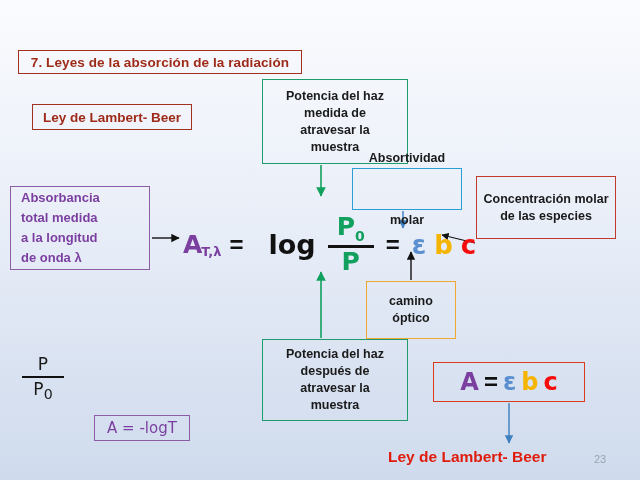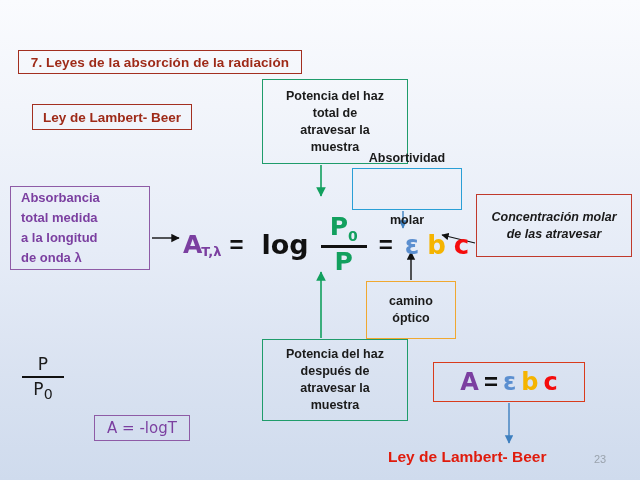--- a/index.html
+++ b/index.html
@@ -68,27 +68,26 @@
     border: 1.5px solid #2a9fd6;
     color: #1a1a1a;
     font-weight: bold;
     font-size: 12.5px;
     line-height: 17px;
     gap: 45px;
   }
 
   
   #conc-box {
-    left: 476px; top: 194px; width: 156px; height: 63px;
+    left: 476px; top: 176px; width: 140px; height: 63px;
     border: 1.5px solid #c0392b;
     color: #1a1a1a;
     font-weight: bold;
     font-size: 12.5px;
     line-height: 17px;
-    font-style: italic;
   }
 
   
   #camino-box {
     left: 366px; top: 281px; width: 90px; height: 58px;
     border: 1.5px solid #f0a830;
     color: #1a1a1a;
     font-weight: bold;
     font-size: 12.5px;
     line-height: 17px;
@@ -141,21 +140,21 @@
     line-height: 1;
   }
   #a-sub {
     font-size: 13px; color: #7b3fa0;
     font-family: "DejaVu Sans", sans-serif;
     vertical-align: sub;
     position: relative; top: 7px; left: -1px;
   }
   #eq1 { font-size: 24px; color: #111; margin-left: 7px; }
   #logtxt {
-    font-size: 27px; color: #111; margin-left: 18px;
+    font-size: 27px; color: #111; margin-left: 25px;
     font-family: "DejaVu Sans", sans-serif;
   }
   #frac {
     display: inline-flex; flex-direction: column; align-items: center;
     margin-left: 12px;
   }
   #frac .num, #frac .den {
     font-size: 25px; color: #12a05e; font-weight: bold;
     font-family: "DejaVu Sans", sans-serif; line-height: 1.05;
   }
@@ -239,40 +238,40 @@
   <div class="box" id="title-box">
     <span>7. Leyes  de la absorción de la radiación</span>
   </div>
 
   <div class="box" id="lambert-box">
     <span>Ley de Lambert- Beer</span>
   </div>
 
   <div class="box green-box" id="p0-box">
     <span>Potencia del haz</span>
-    <span>total de</span>
+    <span>medida de</span>
     <span>atravesar la</span>
     <span>muestra</span>
   </div>
 
   <div class="box green-box" id="p-box">
     <span>Potencia del haz</span>
     <span>después de</span>
     <span>atravesar la</span>
     <span>muestra</span>
   </div>
 
   <div class="box" id="eps-box">
     <span>Absortividad</span>
     <span>molar</span>
   </div>
 
   <div class="box" id="conc-box">
     <span>Concentración molar</span>
-    <span>de las atravesar</span>
+    <span>de las especies</span>
   </div>
 
   <div class="box" id="camino-box">
     <span>camino</span>
     <span>óptico</span>
   </div>
 
   <div class="box" id="abs-box">
     <span>Absorbancia</span>
     <span>total medida</span>

